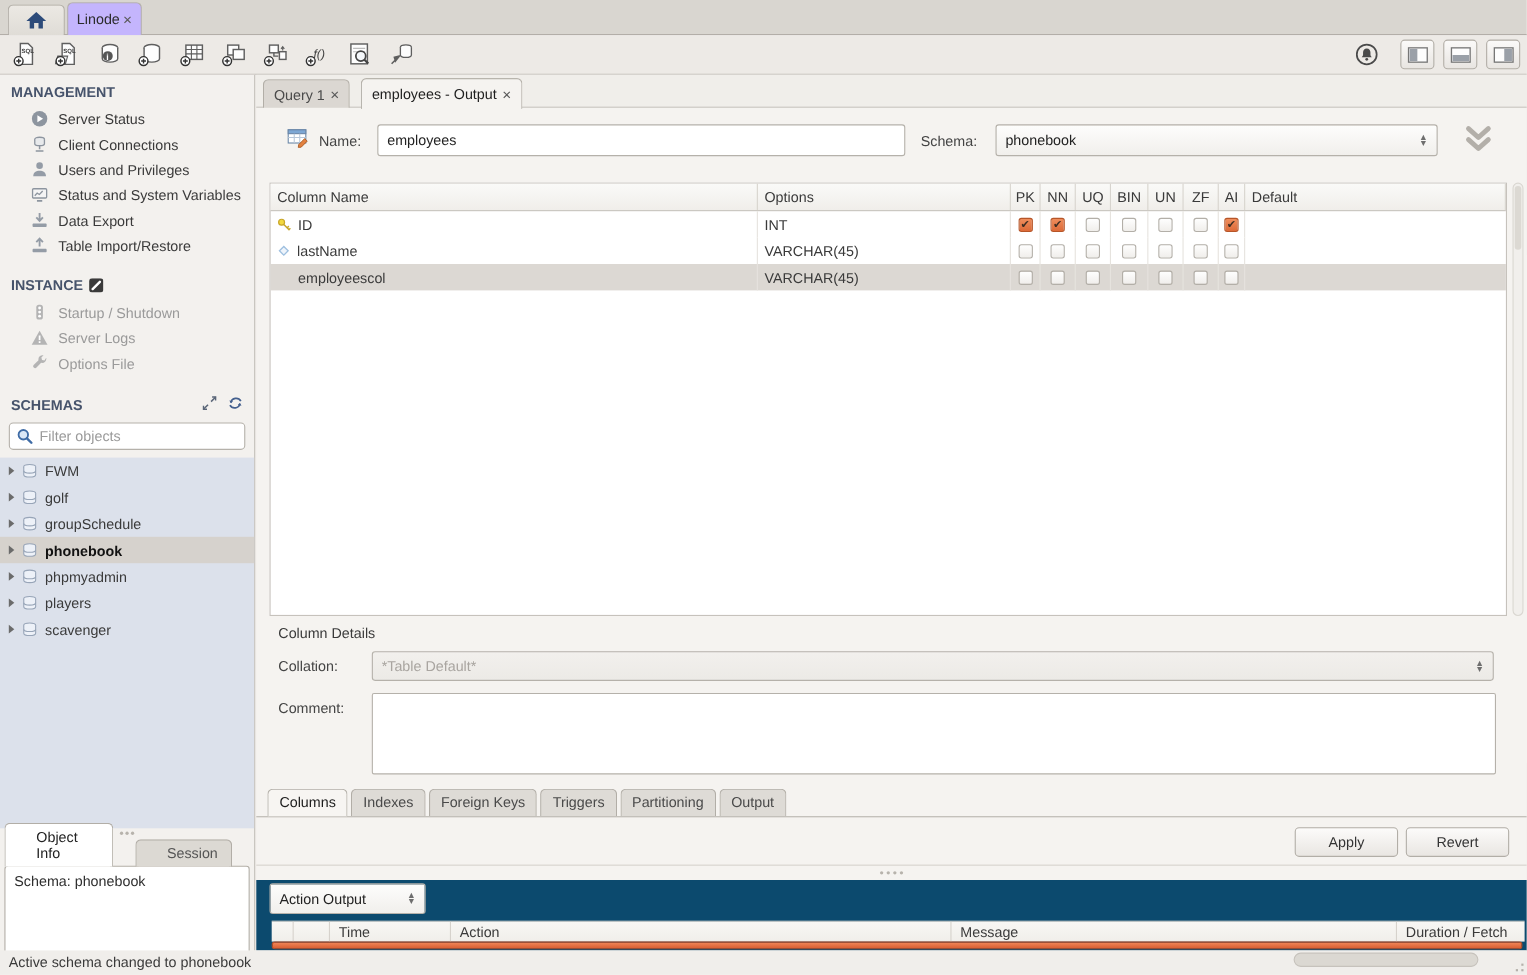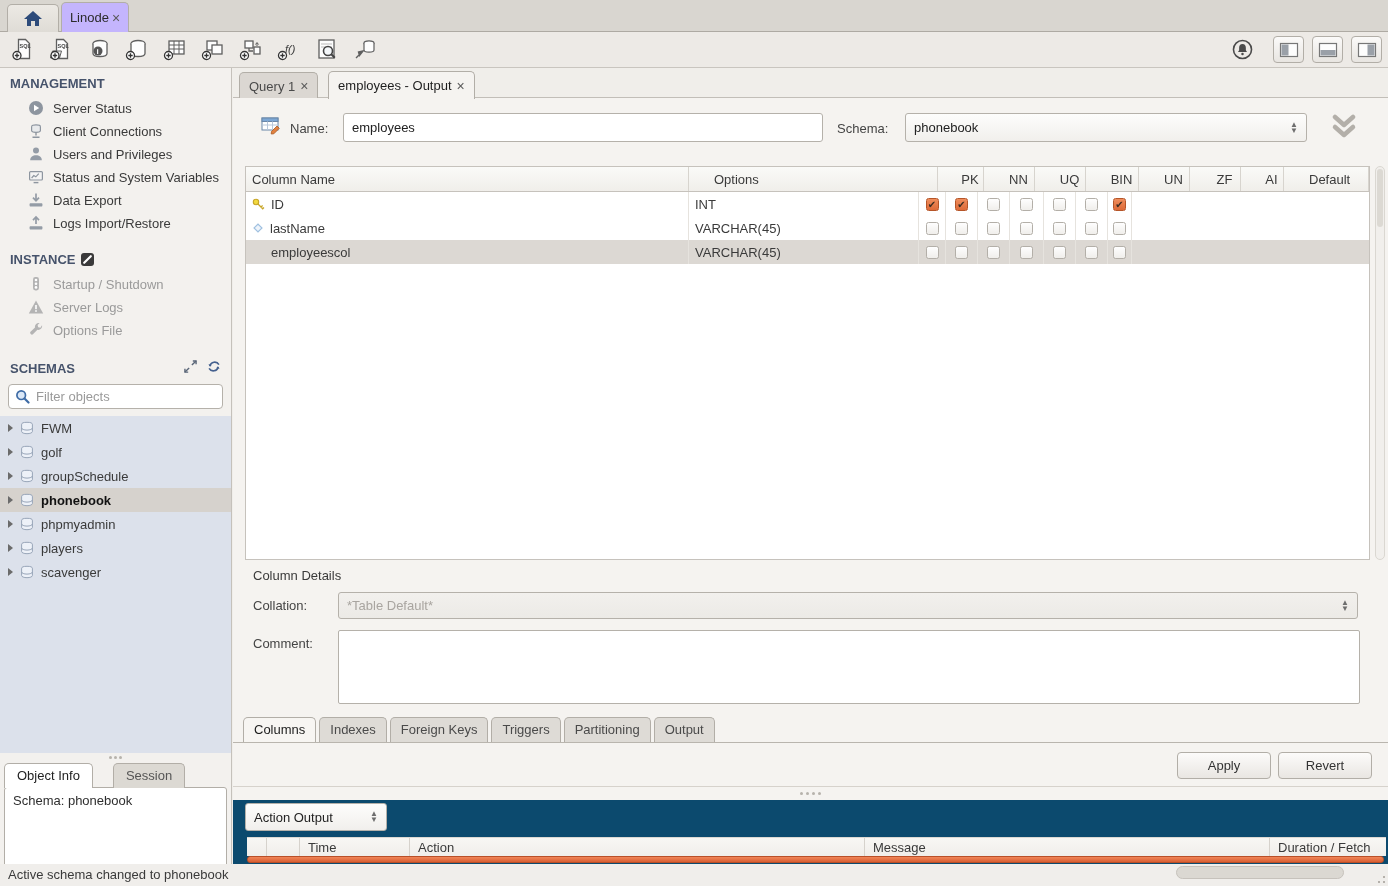--- a/index.html
+++ b/index.html
@@ -46,21 +46,21 @@
   .filterbox input::placeholder { color:#9a9a9a; }
   #schema-list { margin-top:7px; background:#dce1eb; height:337px; }
   .schema-row { display:flex; align-items:center; height:24px; padding-left:8px; gap:7px; }
   .schema-row .exp { width:0; height:0; border-left:5px solid #6b6b6b; border-top:4px solid transparent;
                      border-bottom:4px solid transparent; flex:0 0 5px; }
   .schema-row.sel { background:#d6d2cd; font-weight:bold; color:#111; }
   #side-splitter { height:8px; display:flex; align-items:center; justify-content:center; gap:2px; }
   #side-splitter i { width:3px; height:3px; border-radius:50%; background:#b7b3ac; }
   #obj-tabs { display:flex; padding-left:4px; height:27px; align-items:flex-end; }
   .obj-tab { border:1px solid #b2aea7; border-bottom:none; border-radius:5px 5px 0 0;
-             padding:4px 12px 5px 12px; background:#dcd9d3; color:#555; margin-right:20px; }
+             padding:4px 12px 5px 28px; background:#dcd9d3; color:#555; margin-right:20px; }
   .obj-tab.active { background:#ffffff; color:#222; position:relative; z-index:2; }
   #obj-panel { margin:0 4px; height:88px; background:#fff; border:1px solid #b2aea7; border-radius:3px;
                margin-top:-1px; padding:5px 8px; color:#2e2e2e; }
 
   
   #main { position:absolute; left:233px; top:68px; width:1155px; height:796px; background:#f0eeea; }
   #etabbar { position:absolute; left:0; top:0; right:0; height:30px; border-bottom:1px solid #c2beb8; }
   .etab { position:absolute; top:4px; height:27px; border:1px solid #b2aea7; border-bottom:none;
           border-radius:5px 5px 0 0; background:#dbd7d2; color:#4a4a4a;
           display:flex; align-items:center; gap:5px; padding:0 9px; }
@@ -78,21 +78,21 @@
                display:flex; align-items:center; padding:0 8px; color:#222; }
   #schema-select { position:absolute; left:672px; top:1px; width:402px; height:29px; }
   .spin { margin-left:auto; display:flex; flex-direction:column; align-items:center; color:#6e6e6e;
           font-size:8px; line-height:6px; }
   #form-expander { position:absolute; left:1096px; top:2px; }
 
   
   #grid { position:absolute; left:12px; top:68px; width:1125px; height:394px; background:#fff;
           border:1px solid #c6c2bc; }
   .grow { display:flex; height:24px; align-items:stretch; }
-  .ghead { height:25px; background:linear-gradient(#fafaf8,#f0eeea); border-bottom:1px solid #c6c2bc;gap:19px; }
+  .ghead { height:25px; background:linear-gradient(#fafaf8,#f0eeea); border-bottom:1px solid #c6c2bc; }
   .gcell { display:flex; align-items:center; padding-left:6px; border-right:1px solid #e6e3de;
            overflow:hidden; white-space:nowrap; }
   .ghead .gcell { border-right:1px solid #d7d4ce; color:#3a3a3a; }
   .gcell.ck { justify-content:center; padding-left:0; }
   .w0{width:443px} .w1{width:230px} .w2{width:27px} .w3{width:32px} .w4{width:32px}
   .w5{width:34px} .w6{width:32px} .w7{width:32px} .w8{width:24px} .w9{flex:1; border-right:none;}
   .grow.sel { background:#dcd8d3; }
   .grow .nm { display:flex; align-items:center; gap:6px; }
   .cb { width:13px; height:13px; border:1px solid #b3afa8; border-radius:2.5px;
         background:linear-gradient(#fefefe,#f0eeeb); font-size:10px; line-height:11px;
@@ -348,21 +348,21 @@
         </span>
         <span>Data Export</span>
       </div>
       <div class="side-item">
         <span class="ic">
           <svg width="16" height="16" viewBox="0 0 16 16">
             <path d="M8 9V2.2M5 5.2l3-3.2 3 3.2" stroke="#949ca6" stroke-width="1.7" fill="none"></path>
             <path d="M2.6 11.2h10.8c.6 0 1 .4 1 1v1.2c0 .6-.4 1-1 1H2.6c-.6 0-1-.4-1-1v-1.2c0-.6.4-1 1-1z" fill="#949ca6"></path>
           </svg>
         </span>
-        <span>Logs Import/Restore</span>
+        <span>Table Import/Restore</span>
       </div>
     </div>
 
   <div class="sec-header" style="margin-top:10px;">
     <span>INSTANCE</span>
     <span>
       <svg width="13" height="13" viewBox="0 0 13 13">
           <rect width="13" height="13" rx="3" fill="#3a3a3a"></rect>
           <path d="M3.2 9.8 L9.8 3.2" stroke="#fff" stroke-width="2.2" stroke-linecap="round"></path>
         </svg>

